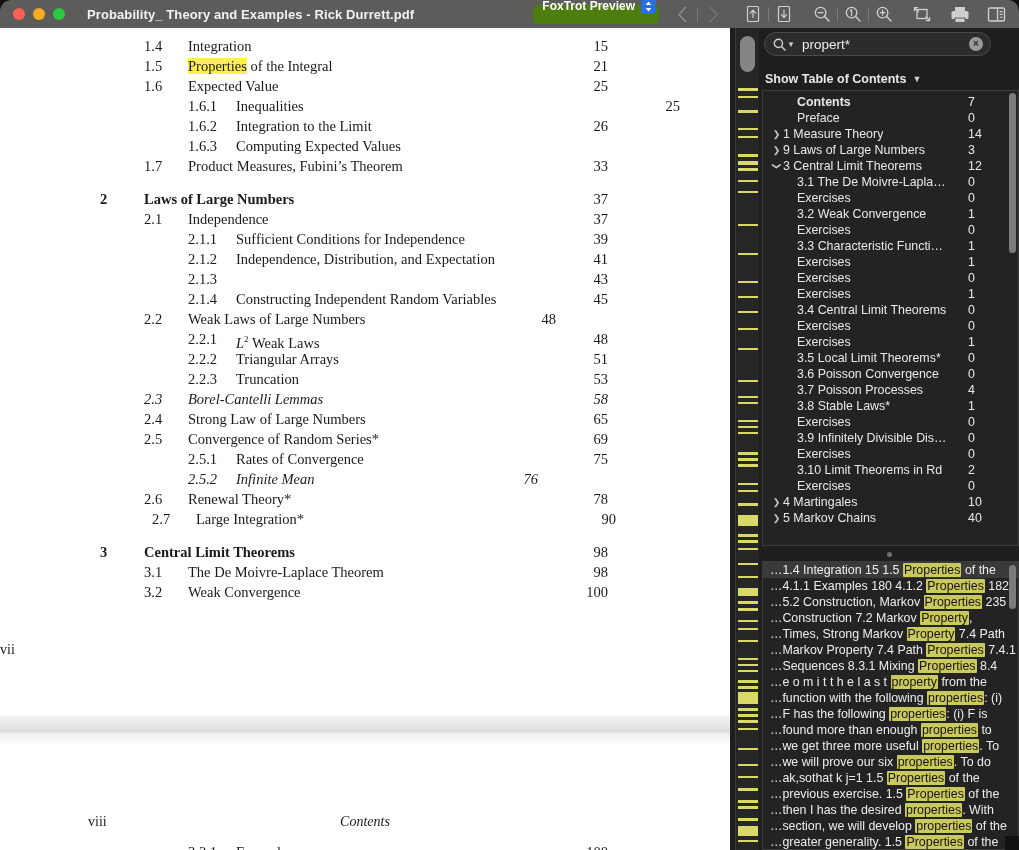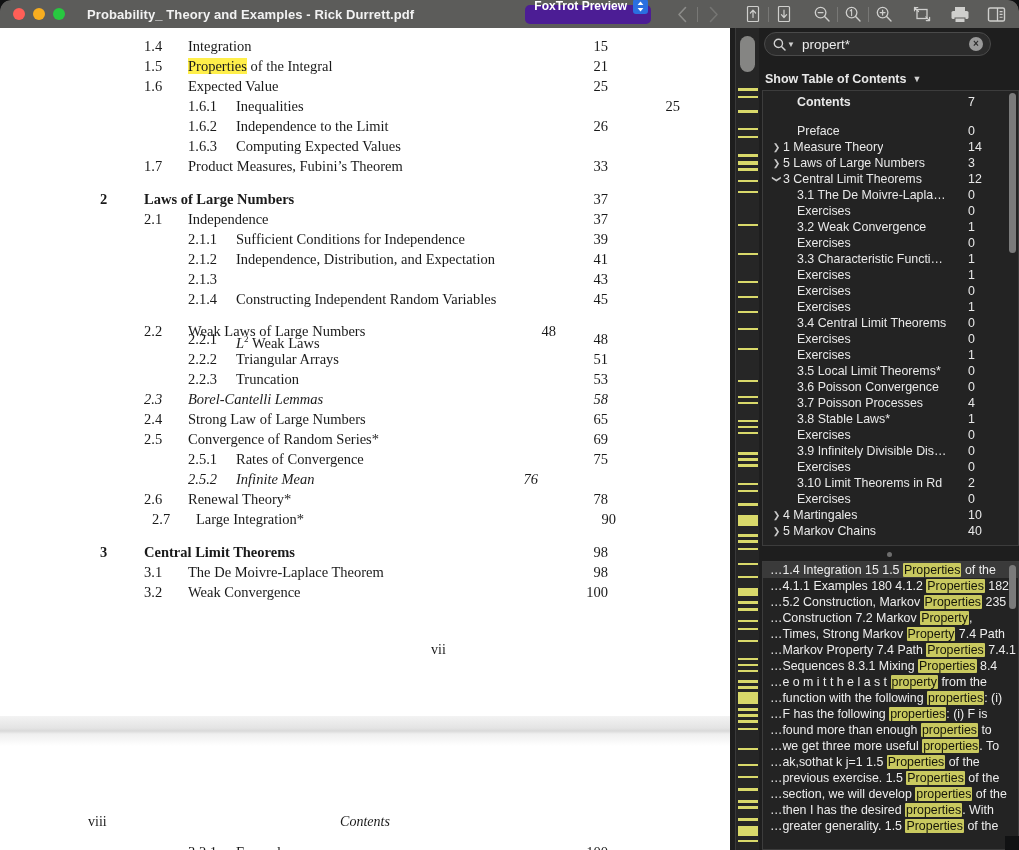--- a/index.html
+++ b/index.html
@@ -34,23 +34,23 @@
     margin-left: 22px;
     font-size: 13px; font-weight: bold; color: #f2f2f2;
     letter-spacing: 0.1px; white-space: nowrap;
   }
   .tb-right {
     position: absolute; right: 0; top: 0; height: 28px;
     display: flex; align-items: center;
   }
   .popup {
     display: flex; align-items: center; gap: 6px;
-    background: #4c1d95; border-radius: 5px;
+    background: #4d7c0f; border-radius: 5px;
     height: 19px; padding: 0 3px 16px 9px;
-    margin-right: 16px;
+    margin-right: 8px;
   }
   .popup-label { font-size: 12px; font-weight: bold; color: #ffffff; white-space: nowrap; }
   .popup-arrows {
     width: 15px; height: 15px; border-radius: 3px;
     background: #2a6fe0; color: #fff;
     display: flex; flex-direction: column; align-items: center; justify-content: center;
     line-height: 5px; font-size: 8px;
   }
   .tbtn {
     width: 30px; height: 28px;
@@ -90,21 +90,21 @@
   .toc-row .title { position: absolute; white-space: nowrap; }
   .toc-row .pg { position: absolute; right: 122px; width: 34px; text-align: right; }
   .lvl1 .num { left: 100px; font-weight: bold; }
   .lvl1 .title { left: 144px; font-weight: bold; }
   .lvl2 .num { left: 144px; }
   .lvl2 .title { left: 188px; }
   .lvl3 .num { left: 188px; }
   .lvl3 .title { left: 236px; }
   mark.hl { background: #ffef4a; color: #1a1a1a; padding: 0; }
   .folio {
-    position: absolute; width: 877px; text-align: center;
+    position: absolute; width: 877px; 
     font-size: 14px; font-family: "Liberation Serif", serif;
   }
   .p2-head {
     position: absolute; top: 68px; width: 730px;
     font-family: "Liberation Serif", serif; font-size: 14px;
   }
   .p2-folio { position: absolute; left: 88px; }
   .p2-title { position: absolute; left: 0; width: 730px; text-align: center; font-style: italic; }
 
   
@@ -333,21 +333,21 @@
             <span class="title">Expected Value</span>
             <span class="pg">25</span>
           </div>
           <div class="toc-row lvl3" style="position: absolute; left: 0px; width: 802px; top: 68px;">
             <span class="num">1.6.1</span>
             <span class="title">Inequalities</span>
             <span class="pg">25</span>
           </div>
           <div class="toc-row lvl3" style="position: absolute; left: 0px; width: 730px; top: 88px;">
             <span class="num">1.6.2</span>
-            <span class="title">Independence to the Limit</span>
+            <span class="title">Integration to the Limit</span>
             <span class="pg">26</span>
           </div>
           <div class="toc-row lvl3" style="position: absolute; left: 0px; width: 866px; top: 108px;">
             <span class="num">1.6.3</span>
             <span class="title">Computing Expected Values</span>
             <span class="pg">28</span>
           </div>
           <div class="toc-row lvl2" style="position: absolute; left: 0px; width: 730px; top: 128px;">
             <span class="num">1.7</span>
             <span class="title">Product Measures, Fubini’s Theorem</span>
@@ -375,21 +375,21 @@
           </div>
           <div class="toc-row lvl3" style="position: absolute; left: 0px; width: 730px; top: 241px;">
             <span class="num">2.1.3</span>
             <span class="pg">43</span>
           </div>
           <div class="toc-row lvl3" style="position: absolute; left: 0px; width: 730px; top: 261px;">
             <span class="num">2.1.4</span>
             <span class="title">Constructing Independent Random Variables</span>
             <span class="pg">45</span>
           </div>
-          <div class="toc-row lvl2" style="position: absolute; left: 0px; width: 678px; top: 293px;">
+          <div class="toc-row lvl2" style="position: absolute; left: 0px; width: 678px; top: 281px;">
             <span class="num">2.2</span>
             <span class="title">Weak Laws of Large Numbers</span>
             <span class="pg">48</span>
           </div>
           <div class="toc-row lvl3" style="position: absolute; left: 0px; width: 730px; top: 301px;">
             <span class="num">2.2.1</span>
             <span class="title"><i>L</i><sup style="font-size: 9px;">2</sup> Weak Laws</span>
             <span class="pg">48</span>
           </div>
           <div class="toc-row lvl3" style="position: absolute; left: 0px; width: 730px; top: 321px;">
@@ -557,32 +557,32 @@
       <span class="toc-toggle-label">Show Table of Contents</span>
       <span class="toc-toggle-caret">▼</span>
     </div>
 
     <div class="panel tree">
       <div id="treerows">
           <div class="tree-row ind1 bold" style="margin-top: 3px;">
             <span class="tr-label" style="max-width: 150px;">Contents</span>
             <span class="tr-count">7</span>
           </div>
-          <div class="tree-row ind1" style="margin-top: 13px; align-items: center;">
+          <div class="tree-row ind1" style="margin-top: 0px; align-items: center;">
             <span class="tr-label" style="max-width: 150px;">Preface</span>
             <span class="tr-count">0</span>
           </div>
           <div class="tree-row ind0" style="margin-top: 0px;">
             <span class="disc">❯</span>
             <span class="tr-label" style="max-width: 165px;">1 Measure Theory</span>
             <span class="tr-count">14</span>
           </div>
           <div class="tree-row ind0" style="margin-top: 0px;">
             <span class="disc">❯</span>
-            <span class="tr-label" style="max-width: 165px;">5 Laws of Large Numbers</span>
+            <span class="tr-label" style="max-width: 165px;">9 Laws of Large Numbers</span>
             <span class="tr-count">3</span>
           </div>
           <div class="tree-row ind0" style="margin-top: 0px;">
             <span class="disc open">❯</span>
             <span class="tr-label" style="max-width: 165px;">3 Central Limit Theorems</span>
             <span class="tr-count">12</span>
           </div>
           <div class="tree-row ind1" style="margin-top: 0px;">
             <span class="tr-label" style="max-width: 150px;">3.1 The De Moivre-Laplace T…</span>
             <span class="tr-count">0</span>
@@ -690,24 +690,25 @@
           <div class="res-row">…5.2 Construction, Markov <mark>Properties</mark> 235</div>
           <div class="res-row">…Construction 7.2 Markov <mark>Property</mark>,</div>
           <div class="res-row">…Times, Strong Markov <mark>Property</mark> 7.4 Path</div>
           <div class="res-row">…Markov Property 7.4 Path <mark>Properties</mark> 7.4.1</div>
           <div class="res-row">…Sequences 8.3.1 Mixing <mark>Properties</mark> 8.4</div>
           <div class="res-row">…e o m i t t h e l a s t <mark>property</mark> from the</div>
           <div class="res-row">…function with the following <mark>properties</mark>: (i)</div>
           <div class="res-row">…F has the following <mark>properties</mark>: (i) F is</div>
           <div class="res-row">…found more than enough <mark>properties</mark> to</div>
           <div class="res-row">…we get three more useful <mark>properties</mark>. To</div>
+          <div class="res-row">…we will prove our six <mark>properties</mark>. To do</div>
           <div class="res-row">…ak,sothat  k j=1 1.5 <mark>Properties</mark> of the</div>
           <div class="res-row">…previous exercise. 1.5 <mark>Properties</mark> of the</div>
+          <div class="res-row">…then I has the desired <mark>properties</mark>. With</div>
           <div class="res-row">…section, we will develop <mark>properties</mark> of the</div>
-          <div class="res-row">…then I has the desired <mark>properties</mark>. With</div>
           <div class="res-row">…greater generality. 1.5 <mark>Properties</mark> of the</div>
         </div>
       <div class="res-sb">
         <div class="res-sb-thumb"></div>
       </div>
     </div>
   </div>
 
   <div class="corner-round"></div>
 </div>

